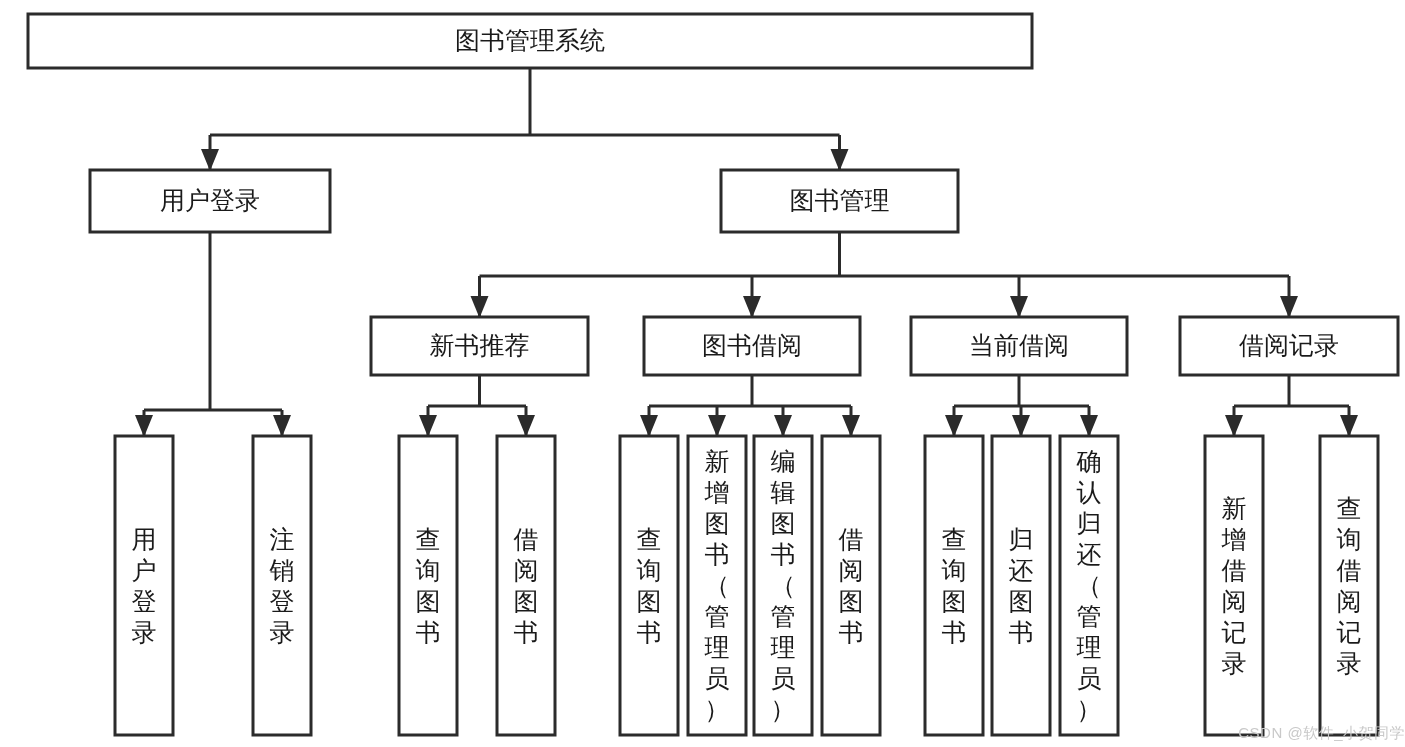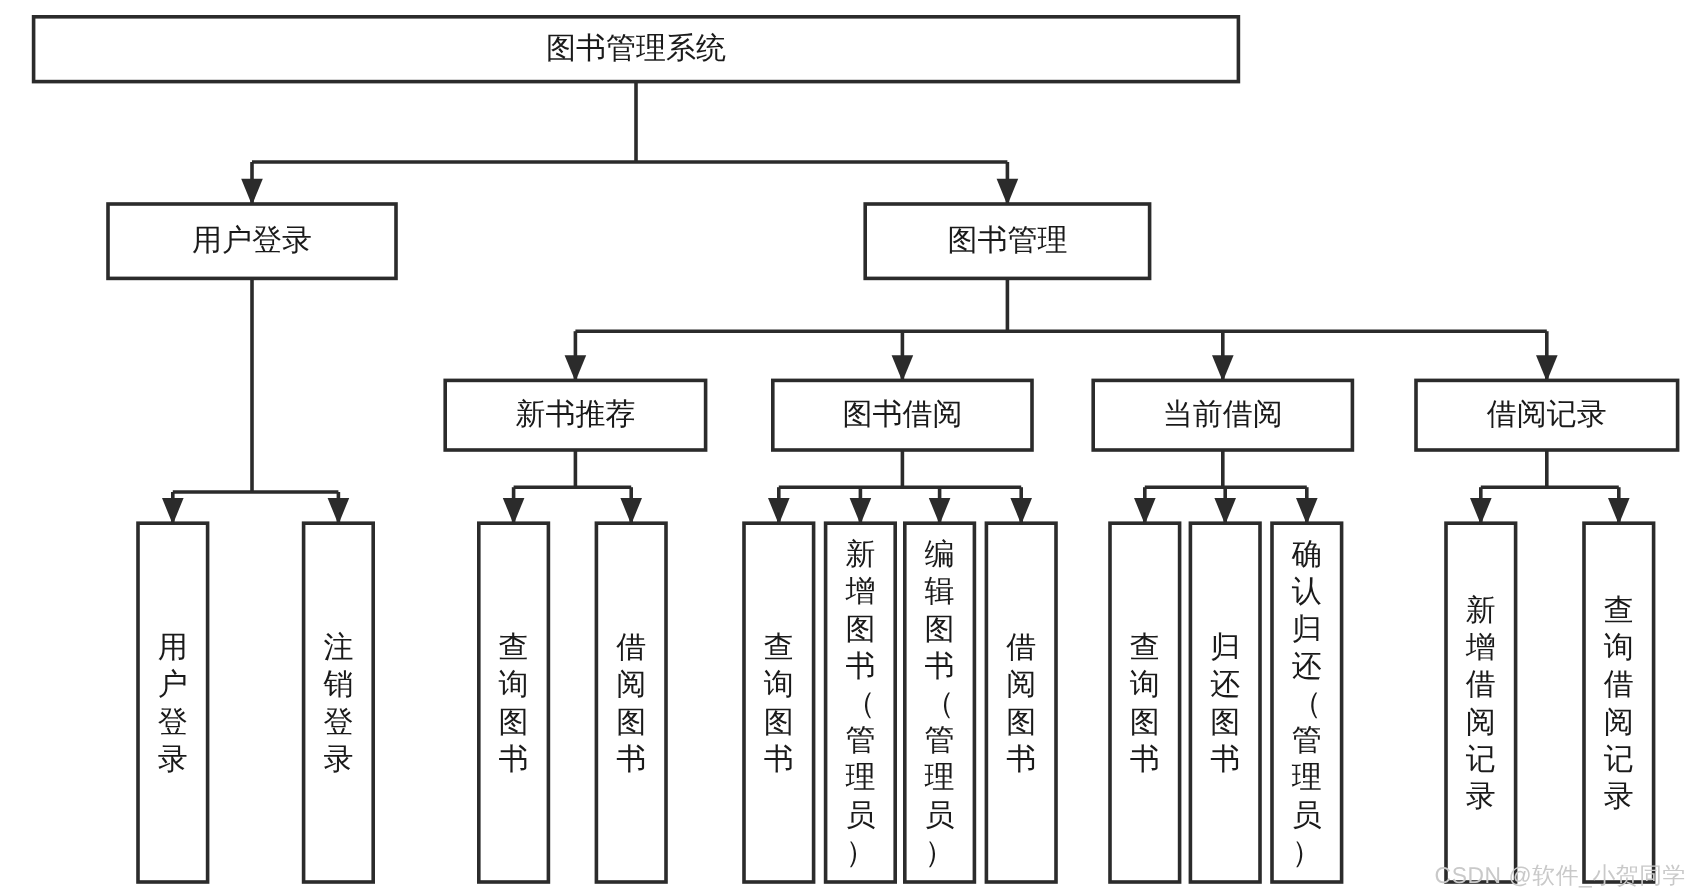--- a/index.html
+++ b/index.html
@@ -56,21 +56,21 @@
     fill: #1a1a1a;
     font-family: "Liberation Sans", "DejaVu Sans", sans-serif;
     font-size: 25px;
     text-anchor: middle;
   }
   .watermark {
     position: absolute;
     right: 10px;
     bottom: 4px;
     color: #c9c9c9;
-    font-size: 19px;
+    font-size: 15px;
     font-family: "Liberation Sans", "DejaVu Sans", sans-serif;
     letter-spacing: 0.5px;
     white-space: nowrap;
     user-select: none;
   }
 </style>
 </head>
 <body>
 
 <div id="diagram-root">

